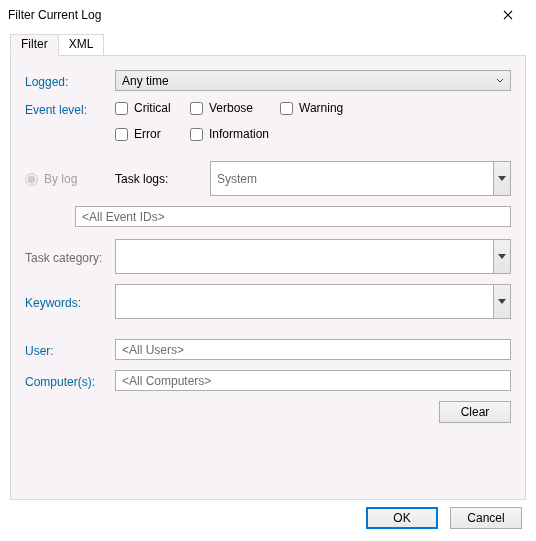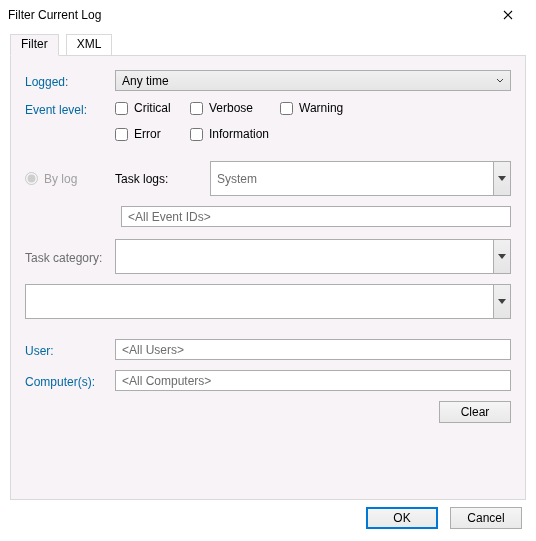--- a/index.html
+++ b/index.html
@@ -3,48 +3,48 @@
 <meta charset="utf-8">
 <style>
 * { box-sizing: border-box; font-family: "Segoe UI", Tahoma, sans-serif; font-size: 12px; }
 body { margin: 0; background: #fff; }
 .window { width: 536px; height: 541px; background: #fff; position: relative; }
 .titlebar { height: 30px; display: flex; align-items: center; padding: 0 8px; }
 .titlebar-text { flex: 1; color: #000; }
 .close-btn { width: 40px; height: 28px; display: flex; align-items: center; justify-content: center; cursor: pointer; }
 .close-btn svg { width: 10px; height: 10px; }
 .content { padding: 4px 10px 10px 10px; }
-.tabs-row { display: flex; height: 21px; position: relative; gap: 8px; }
+.tabs-row { display: flex; height: 21px; position: relative; }
 .tab { padding: 2px 10px 0 10px; border: 1px solid #d9d9d9; border-bottom: none; background: #fff; margin-right: -1px; cursor: pointer; position: relative; color: #000;}
 .tab.active { background: #f7f3f7; z-index: 2; border-bottom: 1px solid #f7f3f7; margin-bottom: -1px; padding-bottom: 1px;}
 .tab-panel { border: 1px solid #d9d9d9; background: #f7f3f7; padding: 14px 14px 14px 14px; position: relative; min-height: 445px;}
 .row { display: flex; align-items: center; margin-bottom: 10px; }
 .row.top { align-items: flex-start; }
 .lbl { width: 90px; color: #0369a1; flex-shrink: 0; padding-top: 2px;}
 .lbl.disabled { color: #6d6d6d; }
 .select-box { flex: 1; height: 21px; border: 1px solid #adadad; background: linear-gradient(#f0f0f0,#e5e5e5); display: flex; align-items: center; padding: 0 6px; position: relative; cursor: pointer; color:#000;}
 .select-box .chev { position: absolute; right: 6px; top: 50%; transform: translateY(-50%); }
 .chev svg, .dd-btn svg { width: 8px; height: 6px; display:block;}
 .cbx-group { display: flex; flex-wrap: wrap; gap: 4px 0; }
 .cbx { display: flex; align-items: center; margin-right: 0; cursor: pointer; }
 .cbx input { margin: 0 6px 0 0; width: 13px; height: 13px; accent-color: #000; cursor:pointer;}
 .cbx-col1 { width: 75px; }
 .cbx-col2 { width: 110px; }
 .cbx-col3 { width: 90px; }
-.radio { display: flex; align-items: flex-start; margin-right: 10px; }
+.radio { display: flex; align-items: flex-end; margin-right: 10px; }
 .radio input { margin: 0 6px 0 0; width: 13px; height: 13px; }
 .radio-lbl.disabled { color: #a0a0a0; }
 .combo { flex: 1; display: flex; height: 35px; }
 .combo-input { flex: 1; border: 1px solid #adadad; border-right: none; padding: 0 6px; background: #fff; outline: none; color: #6d6d6d; font-family: inherit;}
 .combo-input.en { color: #000; }
 .dd-btn { width: 18px; border: 1px solid #adadad; background: linear-gradient(#f0f0f0,#e5e5e5); display: flex; align-items: center; justify-content: center; cursor: pointer; }
 .helptext { color: #000; line-height: 1.35; margin: 14px 0 12px 0; }
 .text-input { flex: 1; height: 21px; border: 1px solid #adadad; background: #fff; padding: 0 6px; outline: none; color: #000; font-family:inherit;}
 .placeholder-style { color: #6d6d6d; }
-.indent-row { margin-left: 96px; display: flex; margin-bottom: 12px;}
+.indent-row { margin-left: 50px; display: flex; margin-bottom: 12px;}
 .btn-row { display: flex; justify-content: flex-end; margin-top: 6px;}
 .btn { min-width: 72px; height: 22px; border: 1px solid #adadad; background: linear-gradient(#f5f5f5,#e9e9e9); cursor: pointer; display: inline-flex; align-items: center; justify-content: center; padding: 0 14px; color:#000; font-family:inherit;}
 .footer { position: absolute; bottom: 12px; right: 14px; display: flex; gap: 12px; }
 .btn.accent { border: 1px solid #0078d7; outline: 1px solid #0078d7; outline-offset: -2px; }
 .radio-grid { display: flex; }
 .radio-left { width: 90px; display:flex; align-items:center; }
 .radio-right-lbl { width: 95px; color: #000; display:flex; align-items:center;}
 </style>
 </head>
 <body>
@@ -138,20 +138,21 @@
           <input class="combo-input" disabled="" value="" style="">
           <div class="dd-btn">
               <svg viewBox="0 0 8 6">
                 <path d="M0 0 L4 5 L8 0 Z" fill="#404040"></path>
               </svg>
             </div>
         </div>
       </div>
 
       <div class="row">
+        <div class="lbl">Keywords:</div>
         <div class="combo">
           <input class="combo-input en" value="" style="">
           <div class="dd-btn">
               <svg viewBox="0 0 8 6">
                 <path d="M0 0 L4 5 L8 0 Z" fill="#404040"></path>
               </svg>
             </div>
         </div>
       </div>
 

